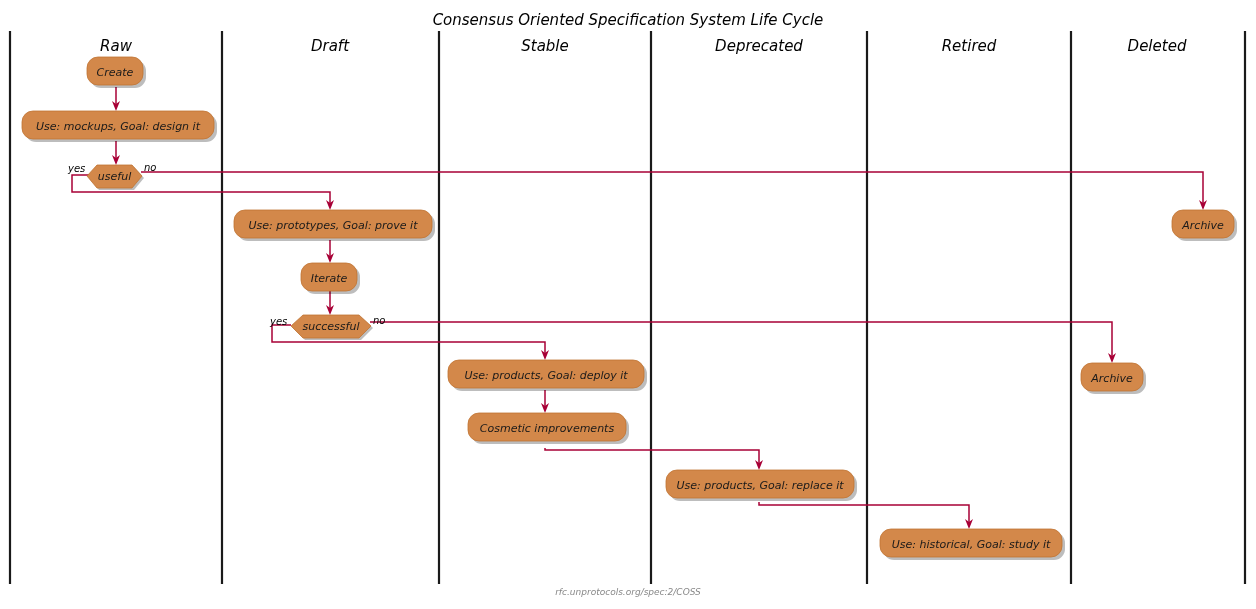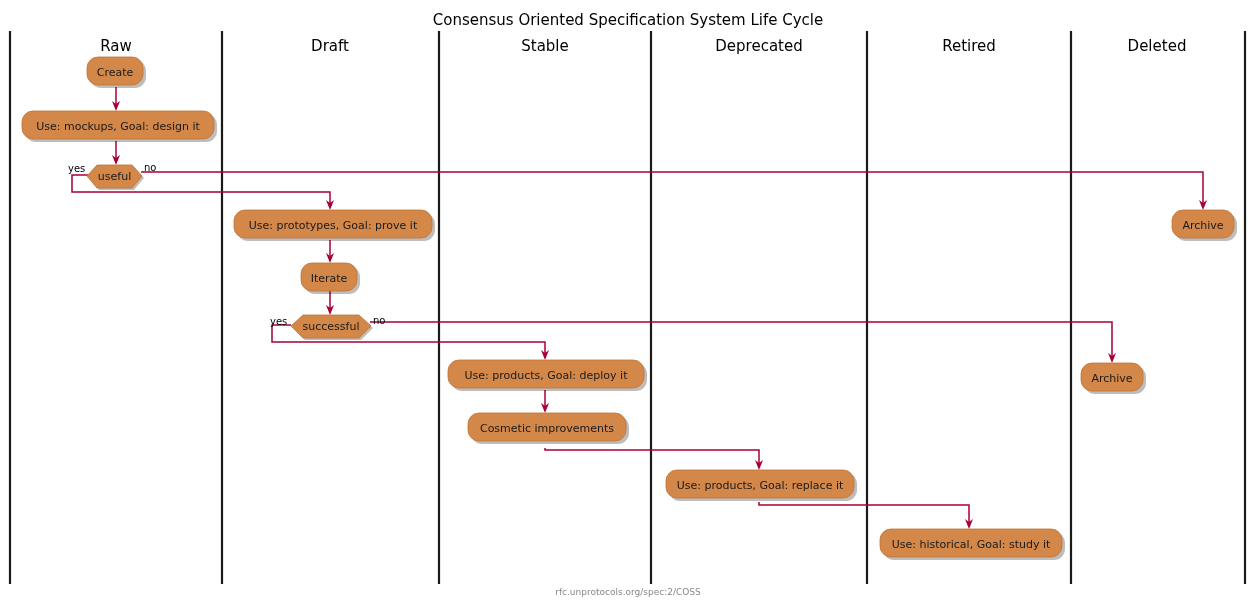--- a/index.html
+++ b/index.html
@@ -4,21 +4,21 @@
 <title>COSS Life Cycle</title>
 <style>
   html,body{margin:0;padding:0;background:#ffffff;}
   body{
     width:1256px;height:609px;
     font-family:"DejaVu Sans","Liberation Sans",sans-serif;
     color:#000;
     overflow:hidden;
     position:relative;
   }
-  #diagram-root{position:relative;width:1007px;height:609px;}
+  #diagram-root{position:relative;width:1007px;height:609px;font-style:italic;}
   svg{display:block;}
   .lane-title{
     font-family:"DejaVu Sans","Liberation Sans",sans-serif;
     font-size:15px;
     fill:#000;
     text-anchor:middle;
     dominant-baseline:alphabetic;
   }
   .diagram-title{
     font-family:"DejaVu Sans","Liberation Sans",sans-serif;

